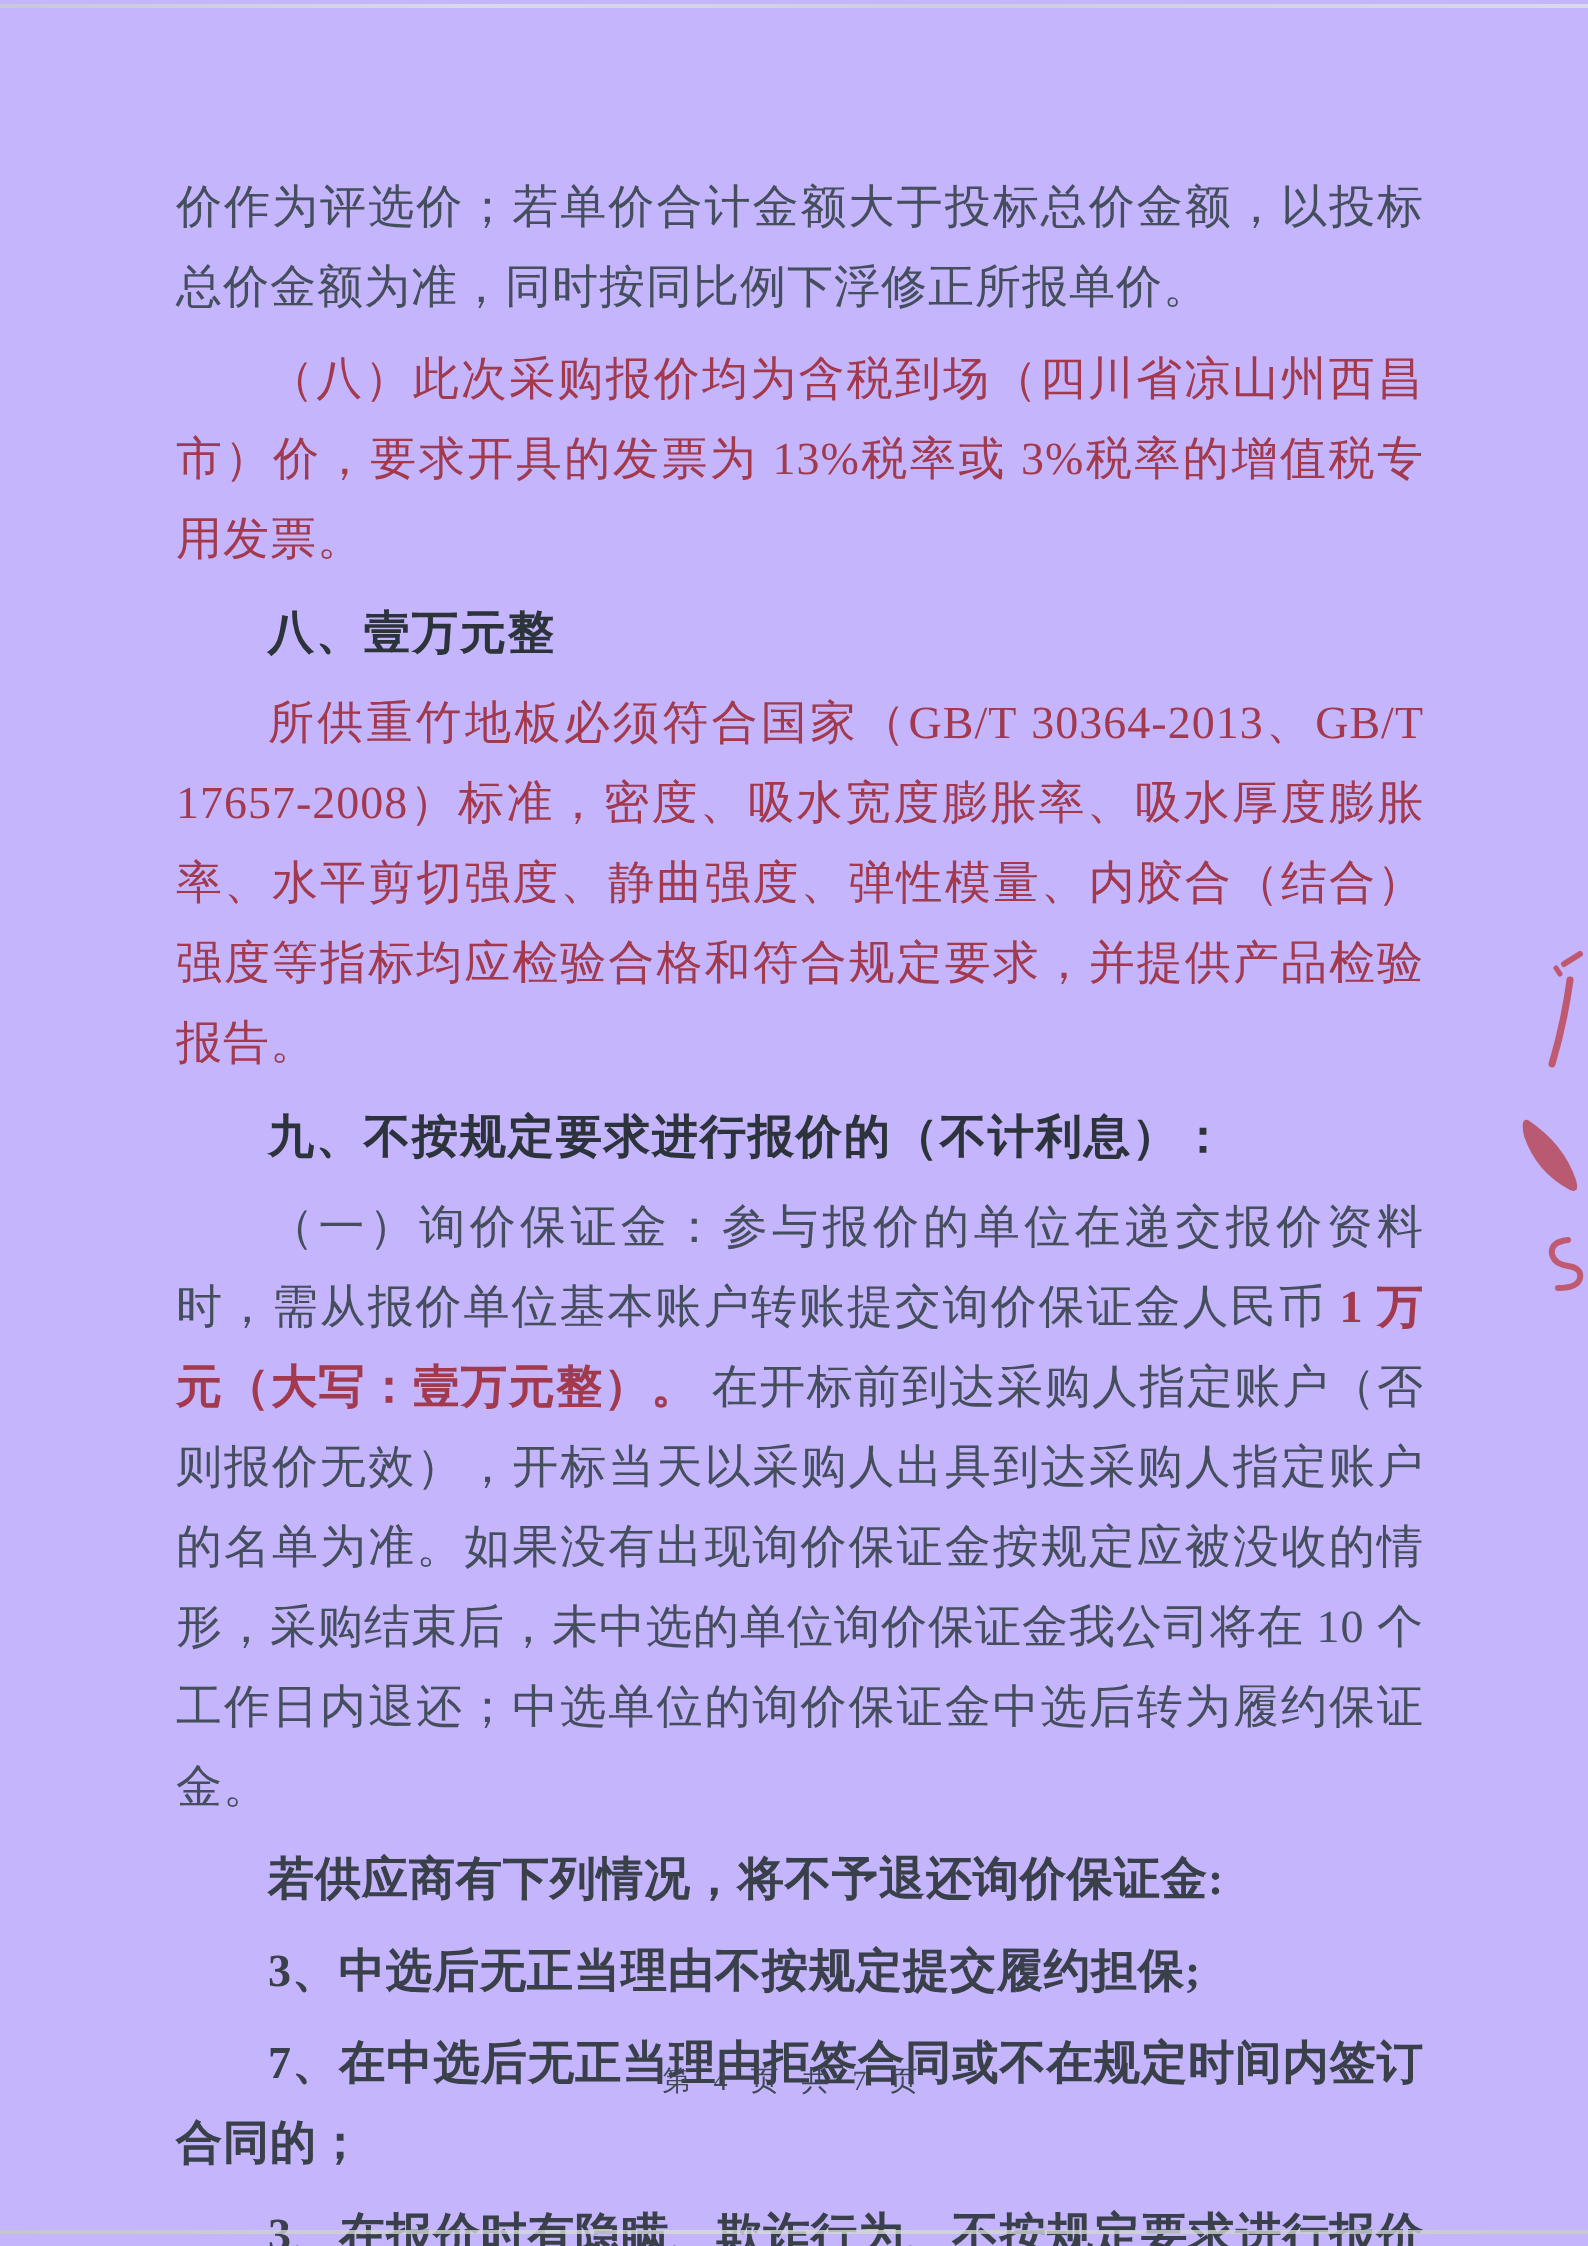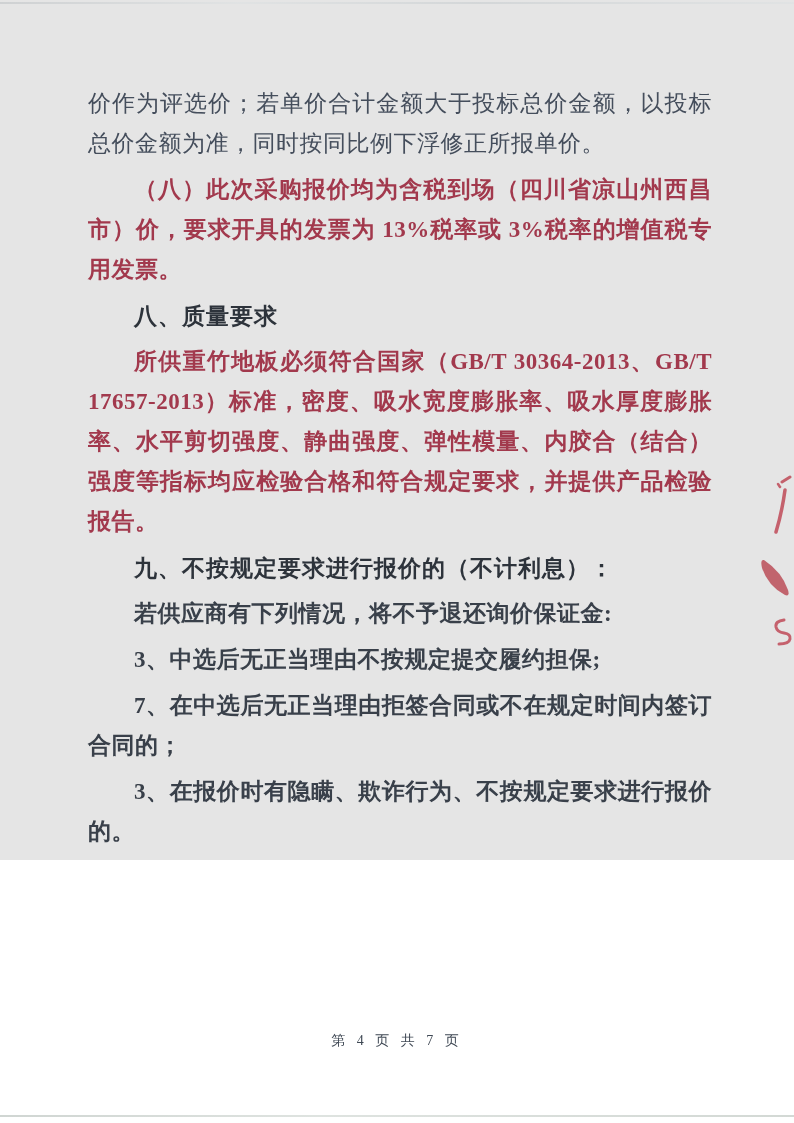--- a/index.html
+++ b/index.html
@@ -4,40 +4,40 @@
 <style>
   html,body{margin:0;padding:0;}
   body{
     width:794px;height:1123px;
     background:#ffffff;
     font-family:"Liberation Serif","DejaVu Serif",serif;
     overflow:hidden;
   }
   .page{
     position:relative;
-    width:794px;height:860px;
-    background:#e5e5e5;
+    width:794px;height:1123px;
+    background:#c4b5fd;
   }
   .scan-edge{
     position:absolute;left:0;right:0;height:2px;
   }
   .scan-edge.top{top:2px;background:linear-gradient(90deg,#c9ccce,#dfe2e3 30%,#cfd3d5 60%,#dfe2e3);opacity:.8;}
   .scan-edge.bottom{top:1115px;background:linear-gradient(90deg,#c4cbc7,#d6dcd8 40%,#c8cfca);opacity:.8;}
   .content{
     position:absolute;
     left:88px;top:84px;width:624px;
     font-size:23px;line-height:40px;
     color:#454e5c;
     text-align:justify;
     letter-spacing:0.5px;
   }
   .para{margin:0 0 6px;text-indent:2em;}
   .para.no-indent{text-indent:0;}
   .red{color:#a2394d;font-weight:bold;}
-  .para.red{color:#a2394d;font-weight:bold;}
+  .para.red{color:#a2394d;font-weight:normal;}
   .heading{
     margin:0 0 6px;
     font-size:23px;line-height:40px;
     text-indent:2em;
     font-family:"Liberation Sans","DejaVu Sans",sans-serif;
     font-weight:bold;color:#2d333b;
     letter-spacing:1px;
   }
   .para.bold{font-weight:bold;color:#39404a;}
   .footer{
@@ -57,26 +57,31 @@
 <div class="page">
 
   <div class="scan-edge top"></div>
 
   <main class="content">
 
     <p class="para no-indent">价作为评选价；若单价合计金额大于投标总价金额，以投标总价金额为准，同时按同比例下浮修正所报单价。</p>
 
     <p class="para red">（八）此次采购报价均为含税到场（四川省凉山州西昌市）价，要求开具的发票为 13%税率或 3%税率的增值税专用发票。</p>
 
-    <h2 class="heading">八、质量要求</h2>
+    <h2 class="heading">八、壹万元整</h2>
 
-    <p class="para red">所供重竹地板必须符合国家（GB/T 30364-2013、GB/T 17657-2013）标准，密度、吸水宽度膨胀率、吸水厚度膨胀率、水平剪切强度、静曲强度、弹性模量、内胶合（结合）强度等指标均应检验合格和符合规定要求，并提供产品检验报告。</p>
+    <p class="para red">所供重竹地板必须符合国家（GB/T 30364-2013、GB/T 17657-2008）标准，密度、吸水宽度膨胀率、吸水厚度膨胀率、水平剪切强度、静曲强度、弹性模量、内胶合（结合）强度等指标均应检验合格和符合规定要求，并提供产品检验报告。</p>
 
     <h2 class="heading">九、不按规定要求进行报价的（不计利息）：</h2>
 
+    <p class="para">
+      <span>（一）询价保证金：参与报价的单位在递交报价资料时，需从报价单位基本账户转账提交询价保证金人民币 </span>
+      <span class="red">1 万元（大写：壹万元整）。</span>
+      <span>在开标前到达采购人指定账户（否则报价无效），开标当天以采购人出具到达采购人指定账户的名单为准。如果没有出现询价保证金按规定应被没收的情形，采购结束后，未中选的单位询价保证金我公司将在 10 个工作日内退还；中选单位的询价保证金中选后转为履约保证金。</span>
+    </p>
 
     <p class="para bold">若供应商有下列情况，将不予退还询价保证金:</p>
 
     <p class="para bold">3、中选后无正当理由不按规定提交履约担保;</p>
 
     <p class="para bold">7、在中选后无正当理由拒签合同或不在规定时间内签订合同的；</p>
 
     <p class="para bold">3、在报价时有隐瞒、欺诈行为、不按规定要求进行报价的。</p>
 
   </main>

